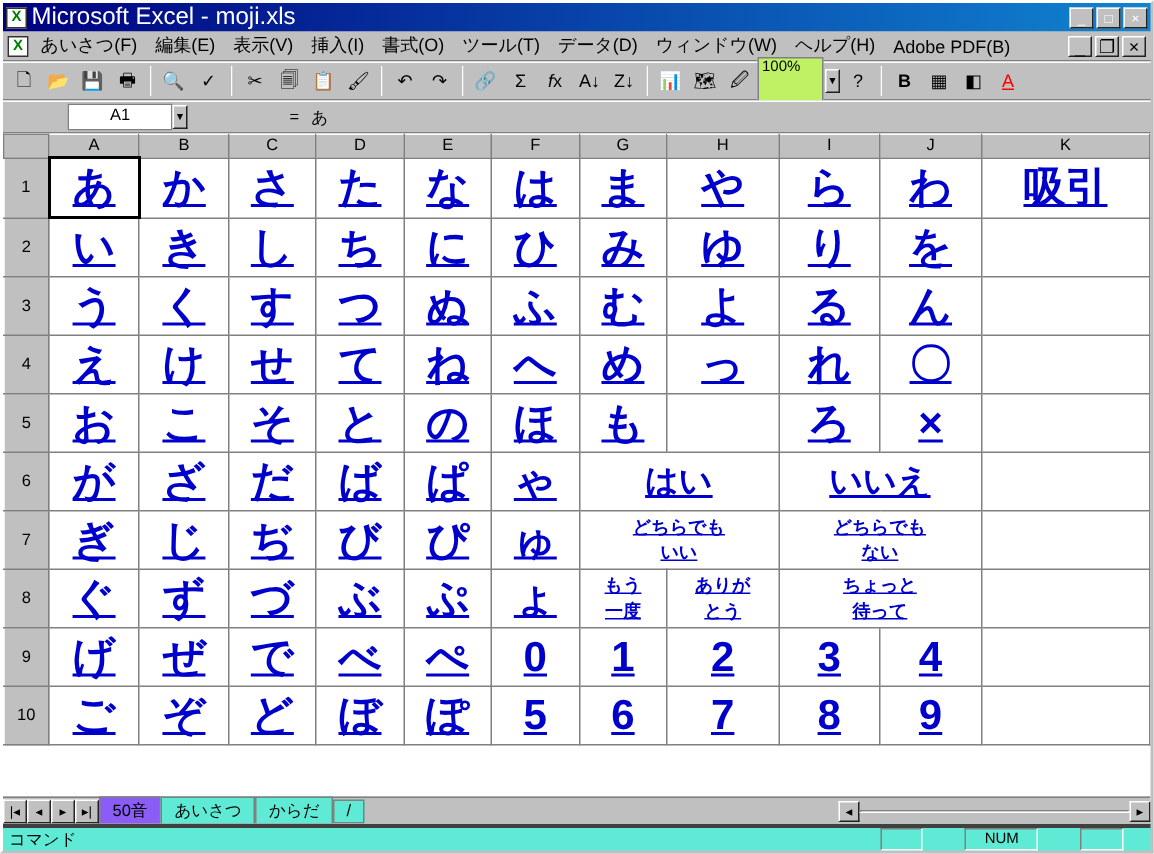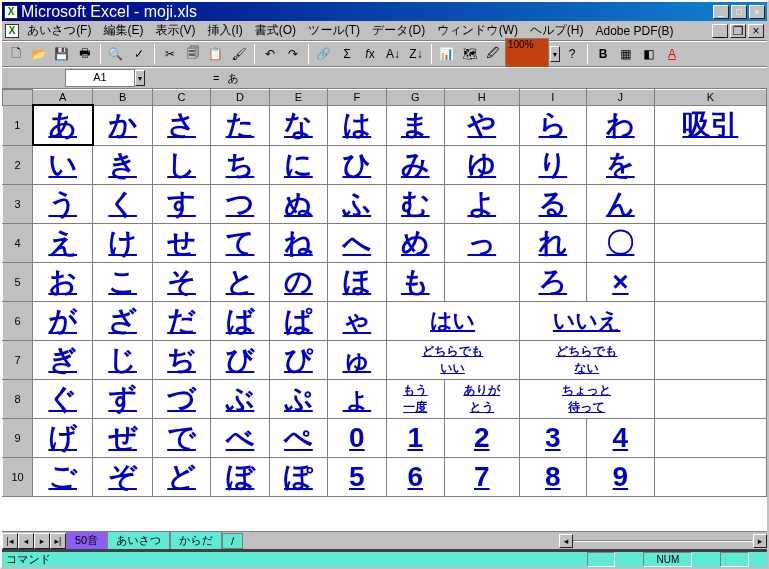--- a/index.html
+++ b/index.html
@@ -10,21 +10,21 @@
 .title-text{flex:1;font-size:16px}
 .wbtns{display:flex;gap:2px}
 .wbtn{width:16px;height:14px;background:#C0C0C0;border:1px solid;border-color:#fff #222 #222 #fff;font-size:9px;display:flex;align-items:center;justify-content:center;font-family:Marlett,sans-serif;cursor:pointer}
 .menu{background:#C0C0C0;display:flex;align-items:center;height:20px;padding:0 3px;border-bottom:1px solid #808080}
 .menu span{padding:2px 6px;font-size:12px;cursor:pointer}
 .menu .xl2{width:14px;height:14px;background:#fff;border:1px solid #333;color:#008000;font-weight:bold;font-size:10px;display:flex;align-items:center;justify-content:center;margin-right:2px}
 .tb{background:#C0C0C0;display:flex;align-items:center;height:26px;padding:2px 3px;gap:1px;border-top:1px solid #fff;border-bottom:1px solid #808080}
 .tbb{width:22px;height:22px;border:1px solid #C0C0C0;display:flex;align-items:center;justify-content:center;font-size:12px;cursor:pointer}
 .sep{width:1px;height:20px;background:#808080;margin:0 3px;border-right:1px solid #fff}
 .fx{background:#C0C0C0;display:flex;align-items:center;height:22px;padding:2px 3px;border-top:1px solid #fff;border-bottom:1px solid #808080}
-.nb{width:70px;height:18px;background:#fff;border:1px solid #808080;padding:1px 3px;font-size:11px;text-align:center;margin-left:60px}
+.nb{width:70px;height:18px;background:#fff;border:1px solid #808080;padding:1px 3px;font-size:11px;text-align:center;margin-left:40px}
 .fx .eq{margin:0 8px}
 .fxv{font-size:11px}
 .sheet{flex:1;background:#fff;display:flex;flex-direction:column;overflow:hidden;position:relative}
 .gridc{flex:1;overflow:auto}
 table{border-collapse:collapse;width:100%}
 .ch,.rh{background:#C0C0C0;border:1px solid #808080;border-top-color:#fff;border-left-color:#fff;text-align:center;font-size:11px;padding:1px 4px;font-weight:normal}
 .rh{width:30px}
 .corner{width:30px;background:#C0C0C0;border:1px solid #808080}
 td.c{border:1px solid #808080;text-align:center;vertical-align:middle;height:36px;padding:0}
 td.c a{color:#0000CC;text-decoration:underline;font-size:28px;font-weight:bold;cursor:pointer}
@@ -33,21 +33,21 @@
 td.md a{font-size:22px}
 td.act{border:2px solid #000}
 .tabs{background:#C0C0C0;display:flex;align-items:center;height:18px;font-size:11px;border-top:1px solid #808080}
 .tabs .nav{display:flex}
 .tabs .nav span{width:16px;height:16px;border:1px solid;border-color:#fff #222 #222 #fff;display:flex;align-items:center;justify-content:center;font-size:9px;cursor:pointer}
 .tabs .t{background:#8b5cf6;border:1px solid #808080;padding:1px 8px;font-size:11px;cursor:pointer}
 .tabs .ti{background:#5eead4;border:1px solid #808080;padding:1px 8px;cursor:pointer}
 .status{background:#5eead4;display:flex;align-items:center;height:18px;padding:1px 4px;font-size:11px;border-top:3px solid #404040}
 .status .sp{flex:1}
 .status .box{border:1px solid;border-color:#808080 #fff #fff #808080;padding:1px 12px;margin:0 14px;font-size:10px}
-.zoom{width:44px;height:32px;background:#c2410c;border:1px solid #808080;font-size:10px;padding:0 2px}
+.zoom{width:44px;height:32px;background:#bef264;border:1px solid #808080;font-size:10px;padding:0 2px}
 .ddn{width:10px;height:16px;background:#C0C0C0;border:1px solid;border-color:#fff #222 #222 #fff;font-size:7px;display:flex;align-items:center;justify-content:center}
 </style>
 </head>
 <body>
 
 <div class="win">
 <div class="title">
  <span class="xl">X</span>
  <span class="title-text">Microsoft Excel - moji.xls</span>
  <div class="wbtns">

